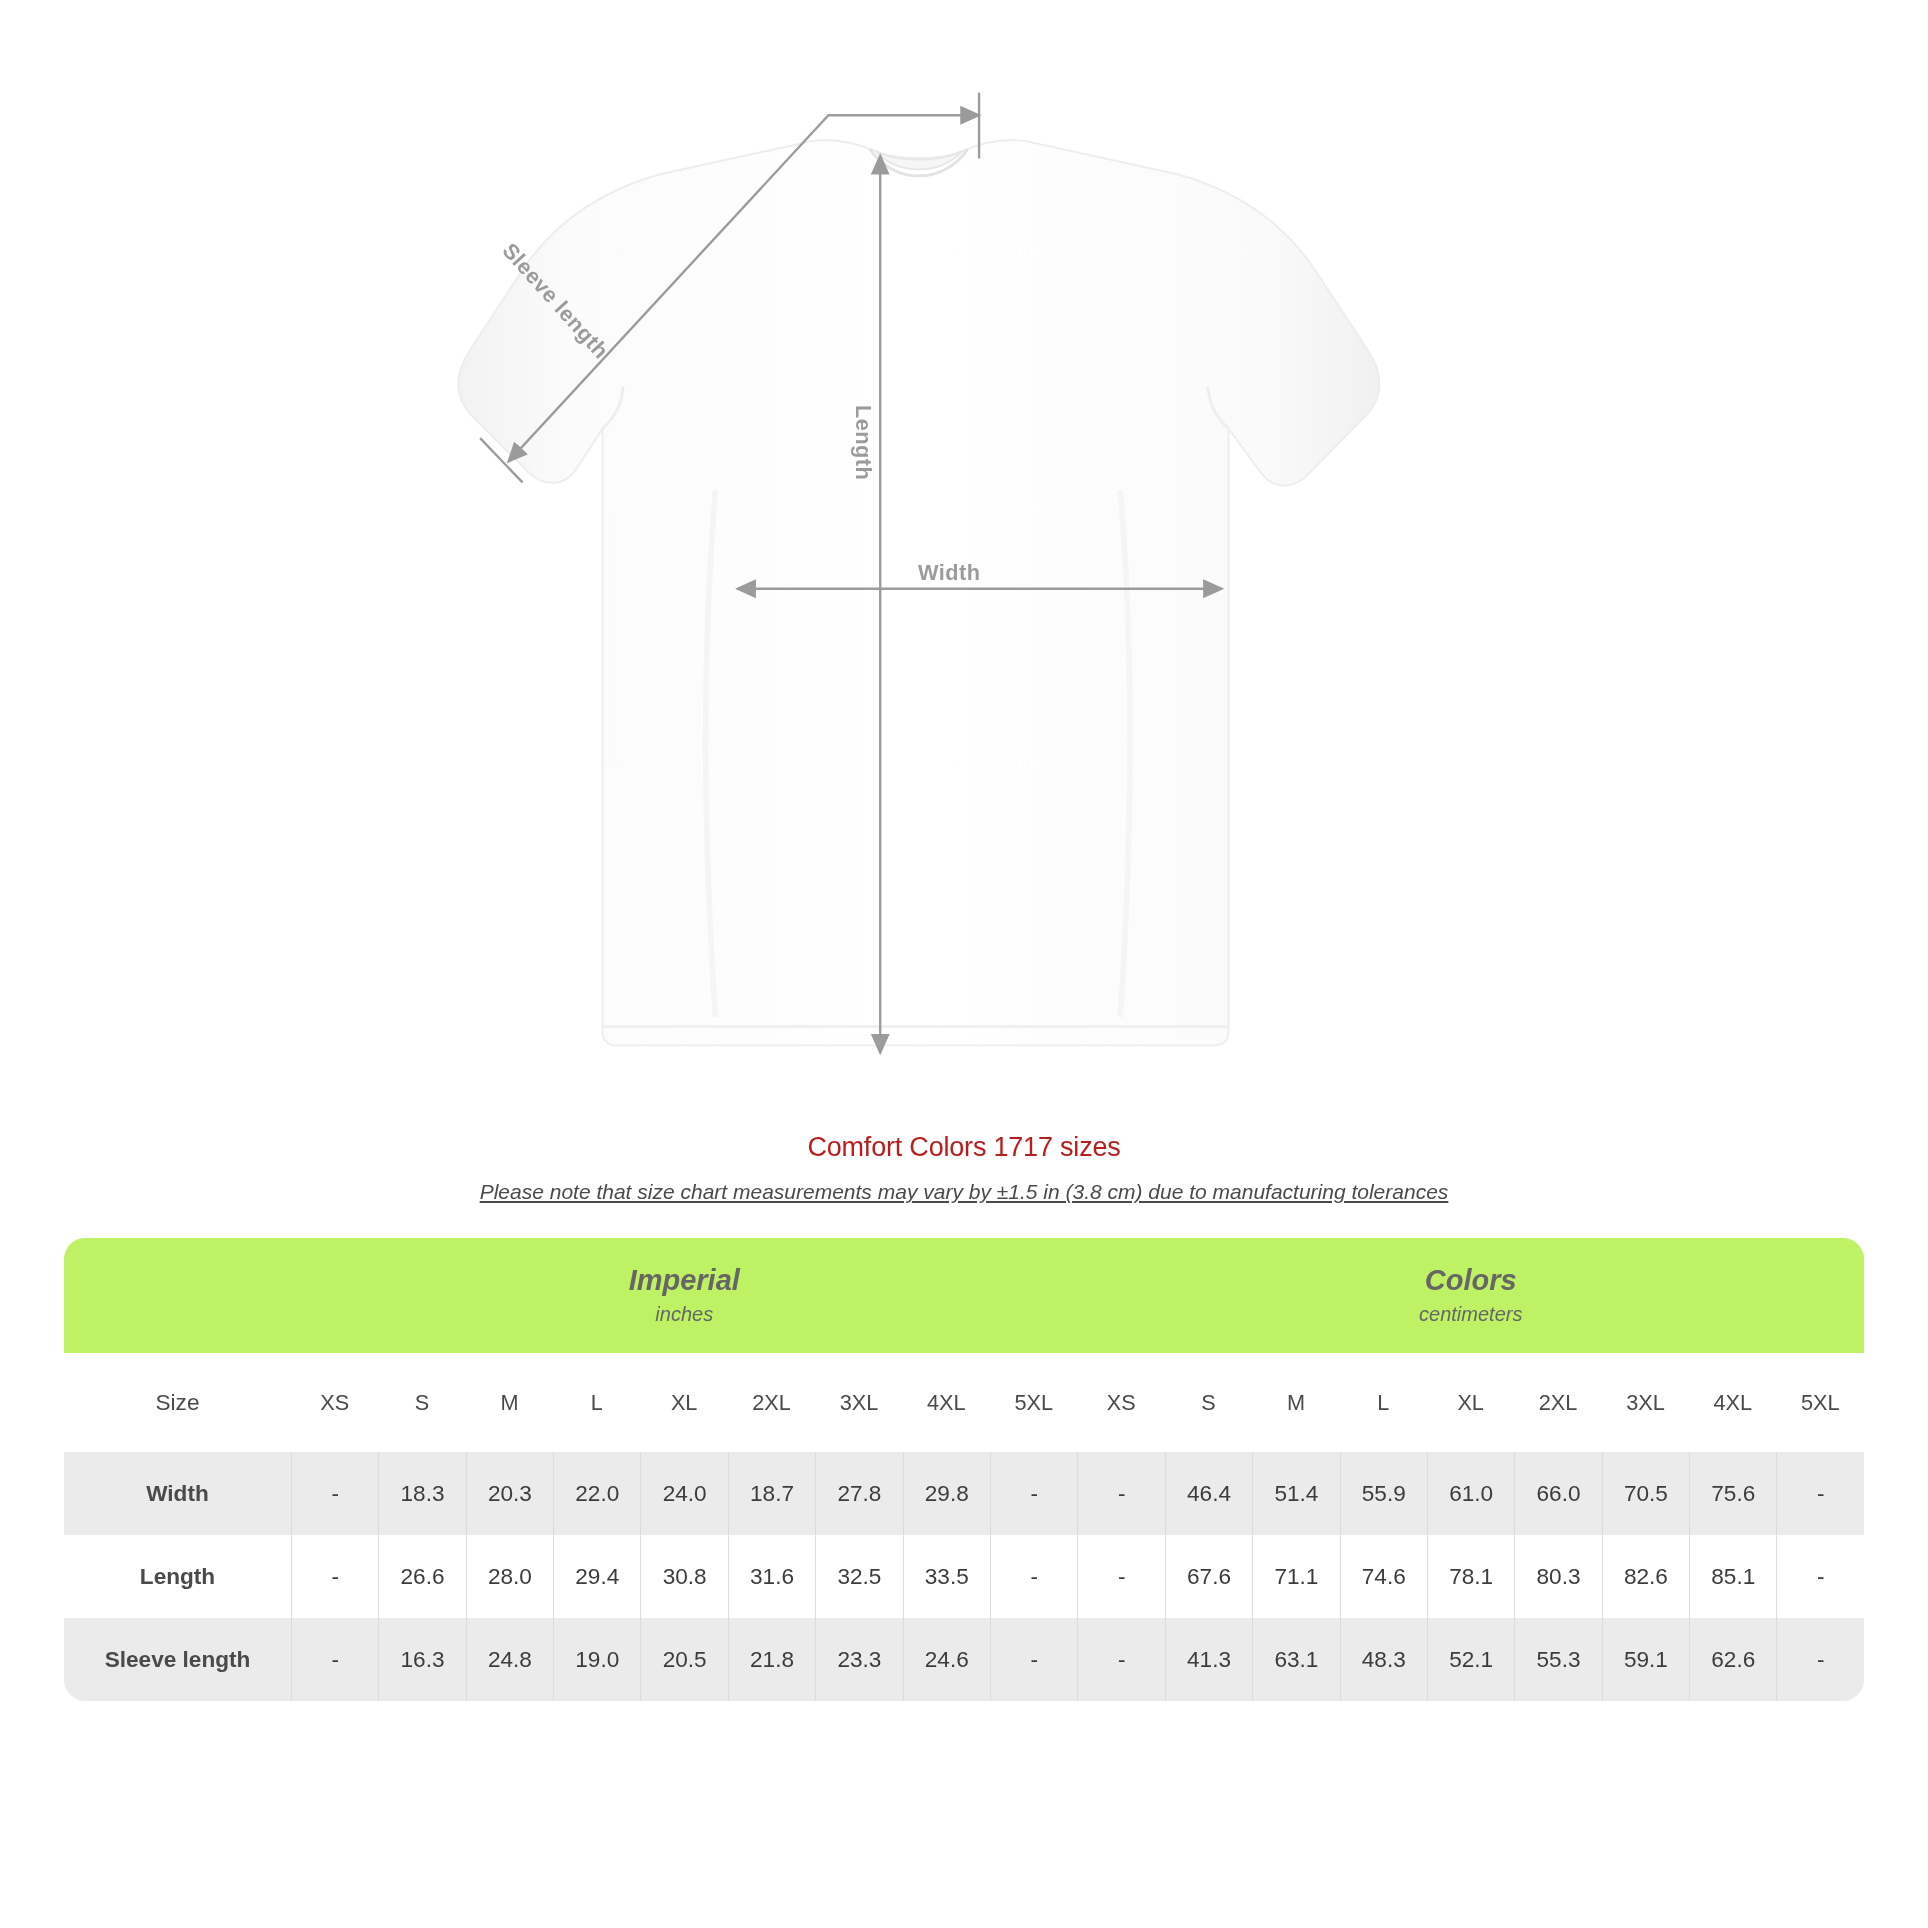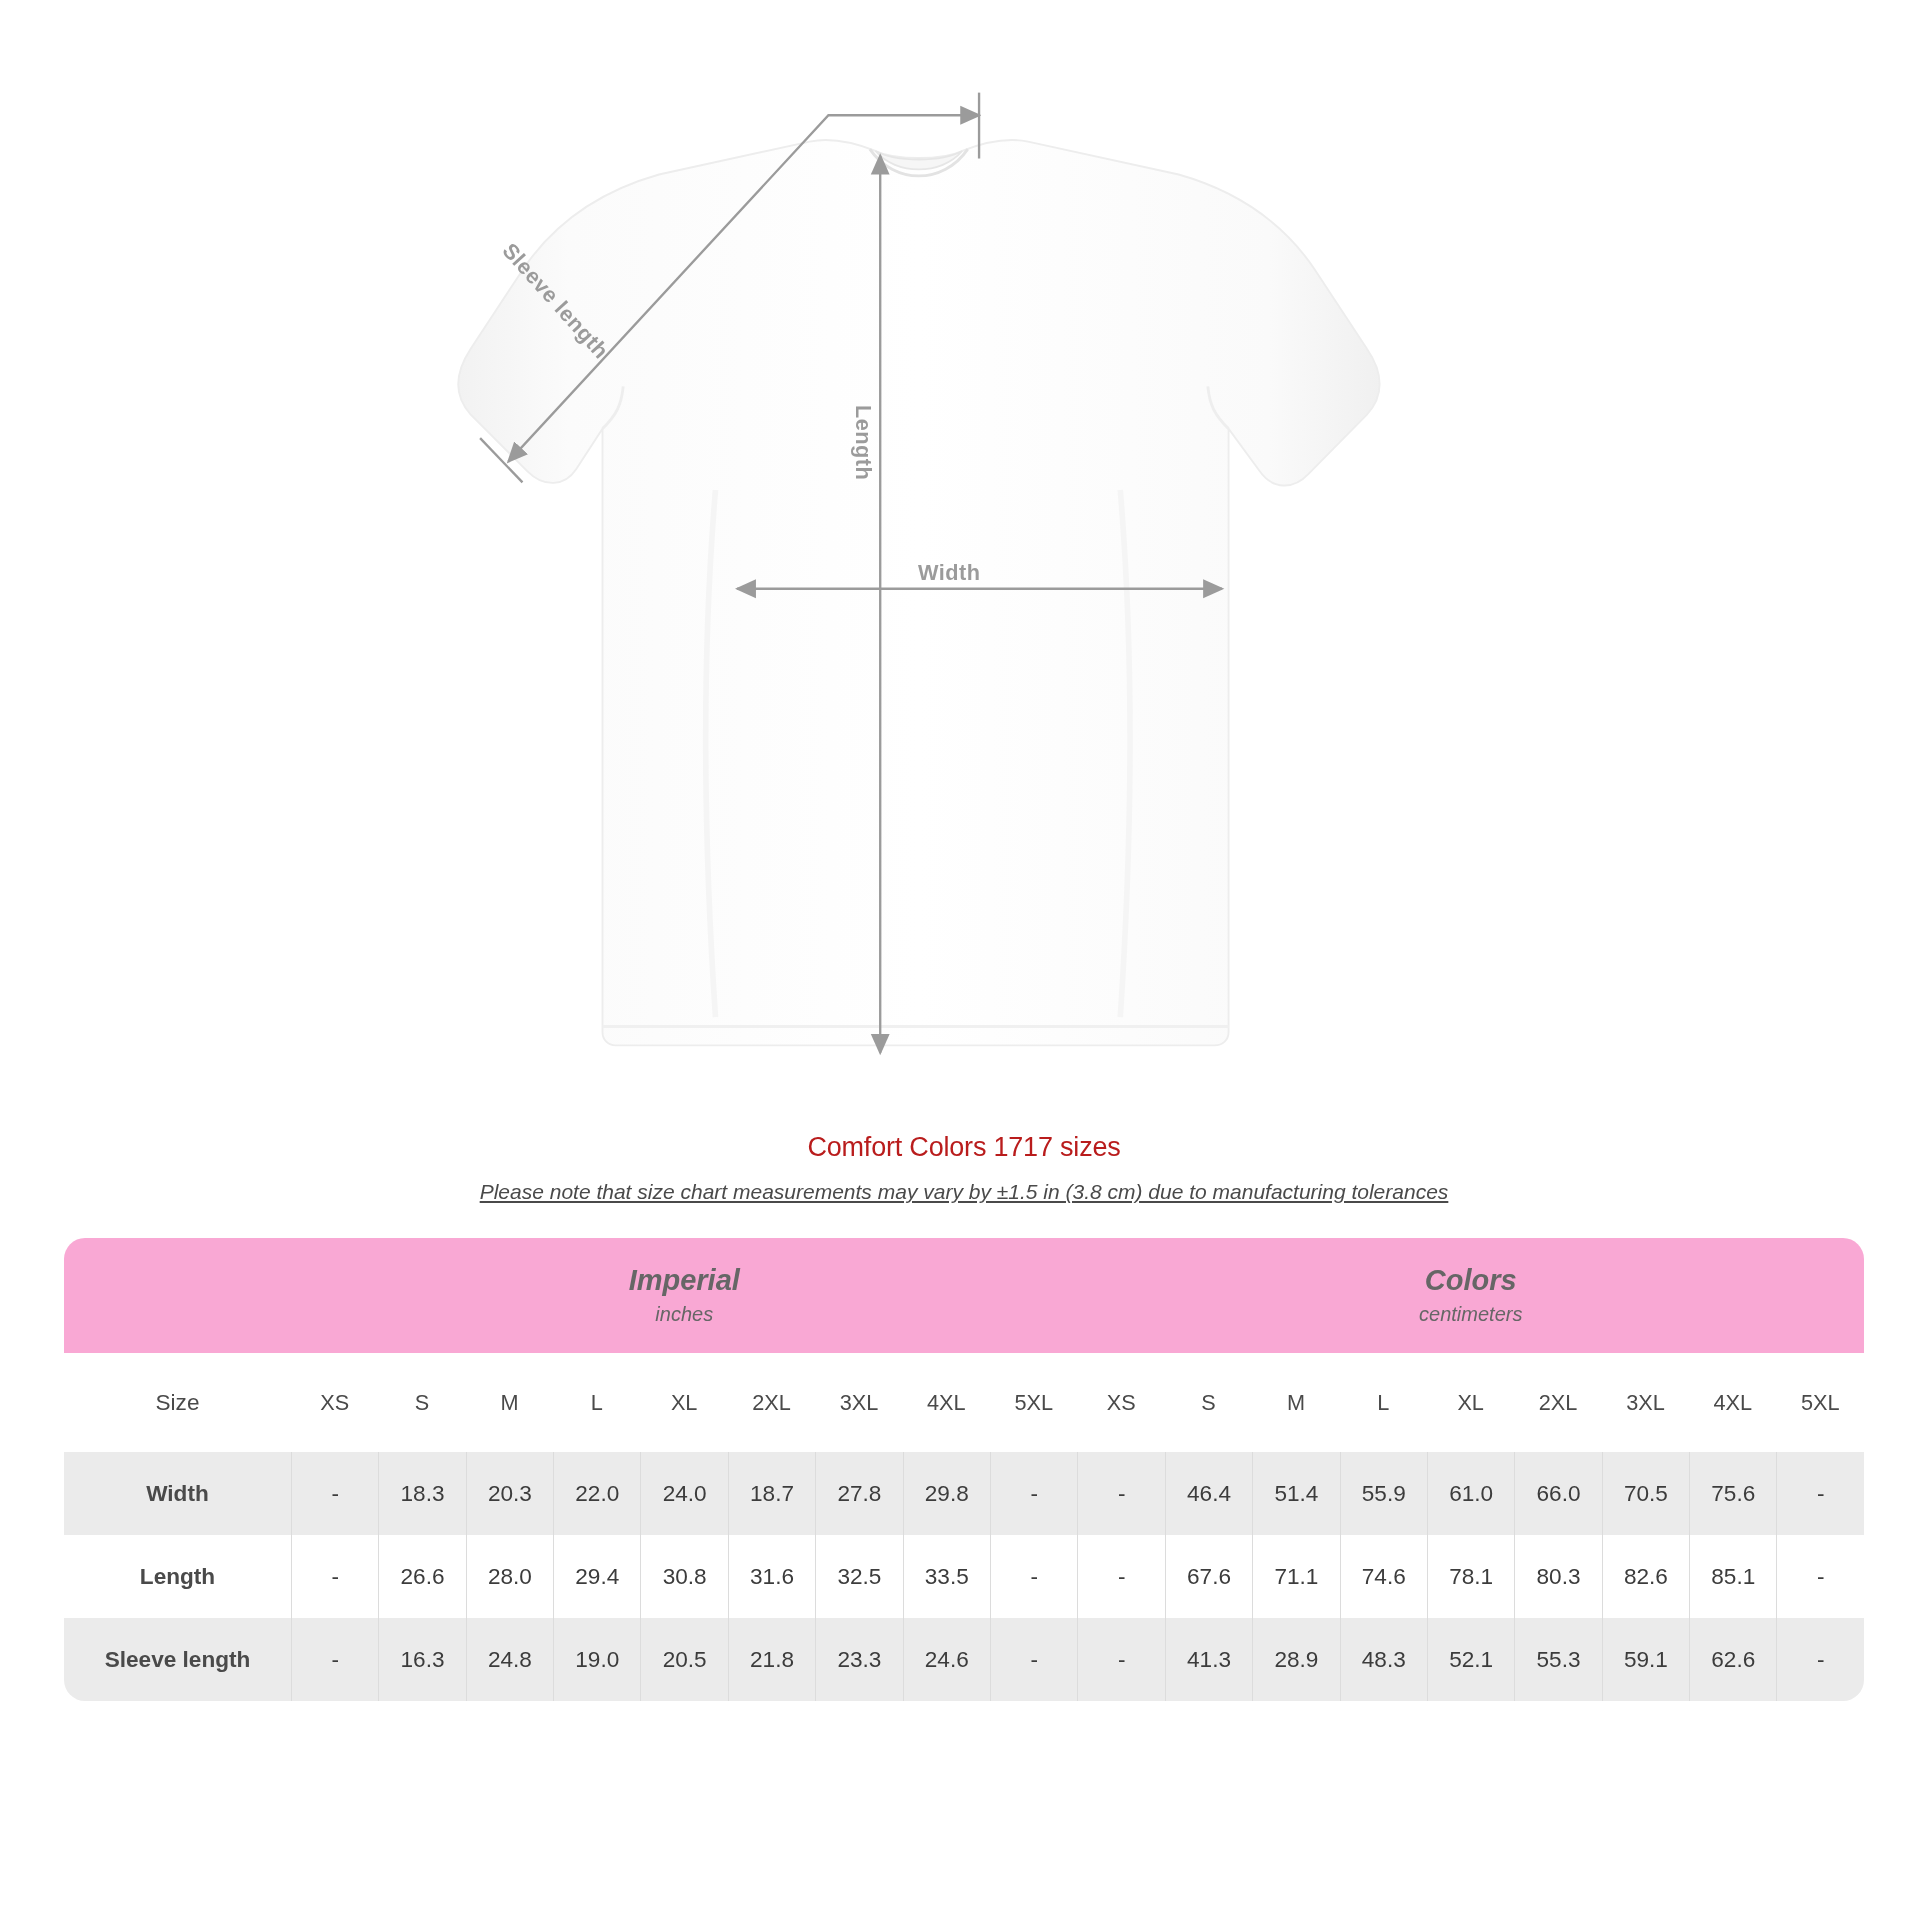--- a/index.html
+++ b/index.html
@@ -96,21 +96,21 @@
   }
   table.size-table td, table.size-table th {
     text-align: center;
     vertical-align: middle;
     font-weight: normal;
     padding: 0;
   }
   
   .unit-row td {
     height: 115px;
-    background: #f9a8d4;
+    background: #bef264;
   }
   .unit-row td.first {
     border-top-left-radius: 21px;
   }
   .unit-row td.last {
     border-top-right-radius: 21px;
   }
   .unit-name {
     font-size: 29px;
     font-style: italic;
@@ -346,21 +346,21 @@
           <td class="sep">16.3</td>
           <td class="sep">24.8</td>
           <td class="sep">19.0</td>
           <td class="sep">20.5</td>
           <td class="sep">21.8</td>
           <td class="sep">23.3</td>
           <td class="sep">24.6</td>
           <td class="sep">-</td>
           <td class="sep">-</td>
           <td class="sep">41.3</td>
-          <td class="sep">28.9</td>
+          <td class="sep">63.1</td>
           <td class="sep">48.3</td>
           <td class="sep">52.1</td>
           <td class="sep">55.3</td>
           <td class="sep">59.1</td>
           <td class="sep">62.6</td>
           <td class="sep last">-</td>
         </tr>
       </tbody>
     </table>
   </div>

